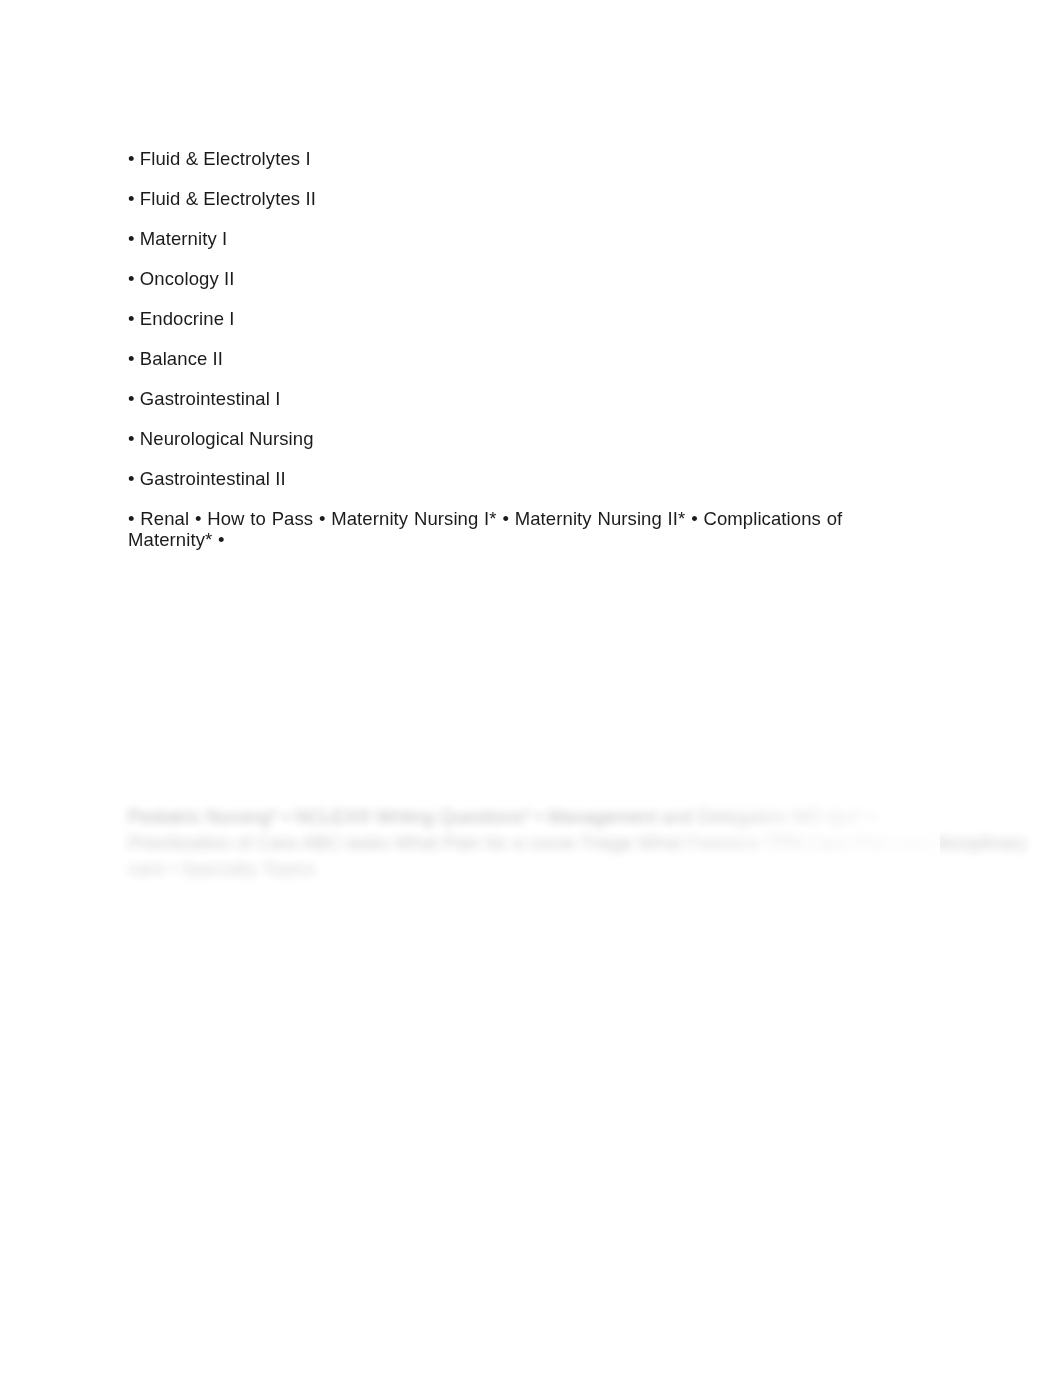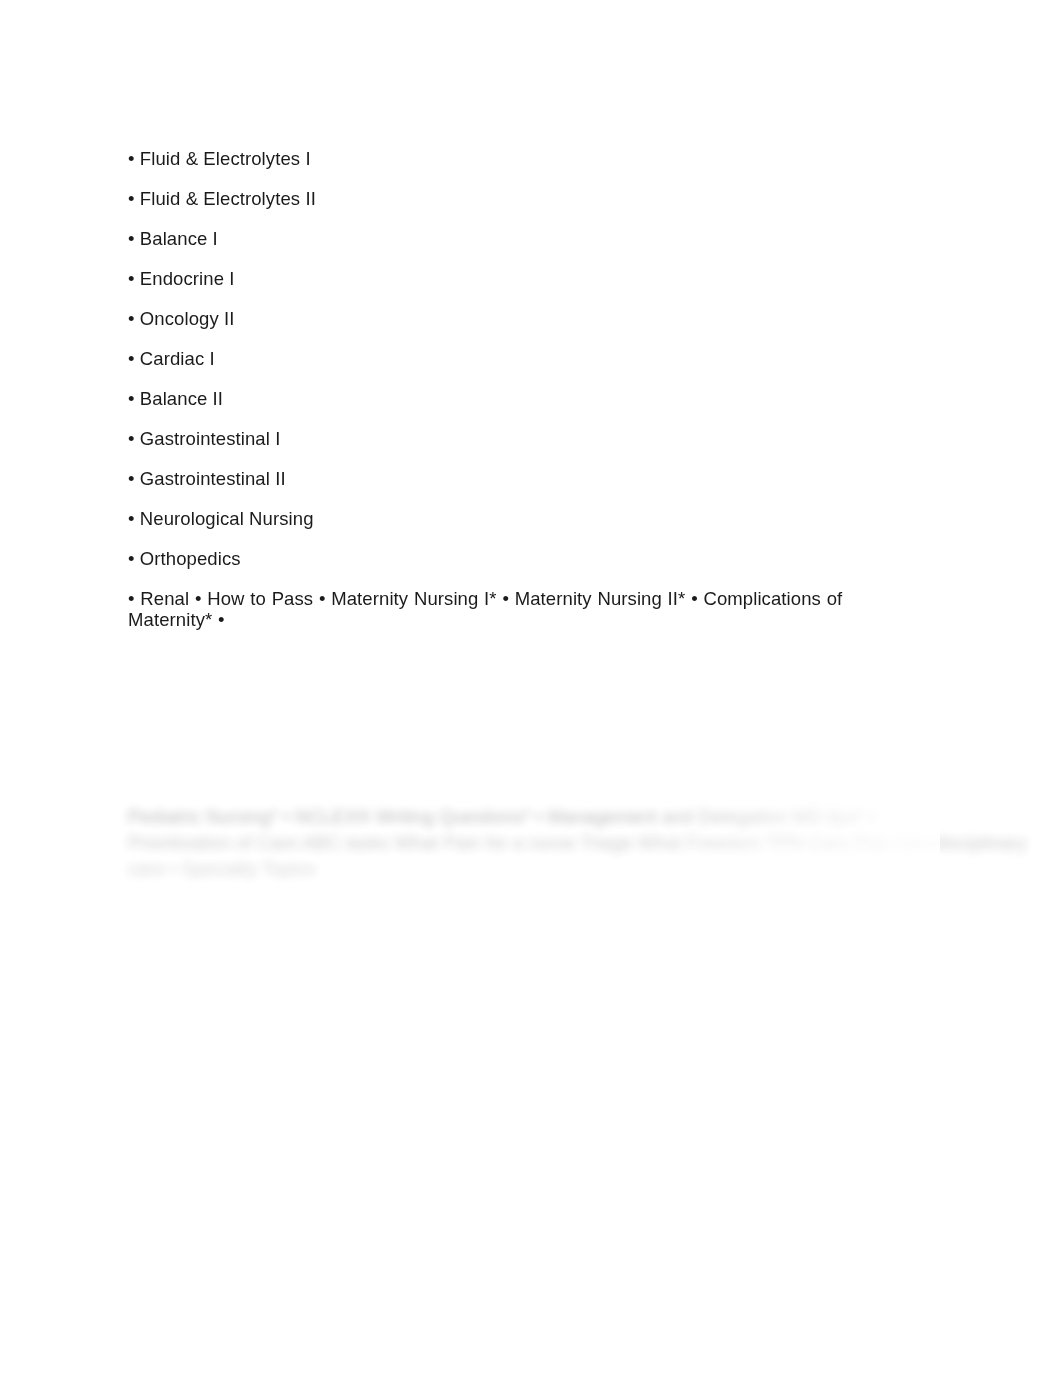--- a/index.html
+++ b/index.html
@@ -95,53 +95,45 @@
     <p class="list-item">
       <span>•</span>
       <span>Fluid &amp; Electrolytes I</span>
     </p>
     <p class="list-item">
       <span>•</span>
       <span>Fluid &amp; Electrolytes II</span>
     </p>
     <p class="list-item">
       <span>•</span>
-      <span>Balance I</span>
-    </p>
-    <p class="list-item">
-      <span>•</span>
-      <span>Endocrine I</span>
+      <span>Maternity I</span>
     </p>
     <p class="list-item">
       <span>•</span>
       <span>Oncology II</span>
     </p>
     <p class="list-item">
       <span>•</span>
-      <span>Cardiac I</span>
+      <span>Endocrine I</span>
     </p>
     <p class="list-item">
       <span>•</span>
       <span>Balance II</span>
     </p>
     <p class="list-item">
       <span>•</span>
       <span>Gastrointestinal I</span>
     </p>
     <p class="list-item">
       <span>•</span>
-      <span>Gastrointestinal II</span>
-    </p>
-    <p class="list-item">
-      <span>•</span>
       <span>Neurological Nursing</span>
     </p>
     <p class="list-item">
       <span>•</span>
-      <span>Orthopedics</span>
+      <span>Gastrointestinal II</span>
     </p>
 
     <p class="run-on-para">• Renal • How to Pass • Maternity Nursing I* • Maternity Nursing II* • Complications of Maternity* •</p>
 
   </div>
 
   <div class="faded-block">
     <p class="faded-line l1">Pediatric Nursing* • NCLEX® Writing Questions* • Management and Delegation MD tips* •</p>
     <p class="faded-line l2">Prioritization of Care ABC tasks What Pain for a nurse Triage What Freedom TPN Care Plan interdisciplinary</p>
     <p class="faded-line l3">care • Specialty Topics</p>

